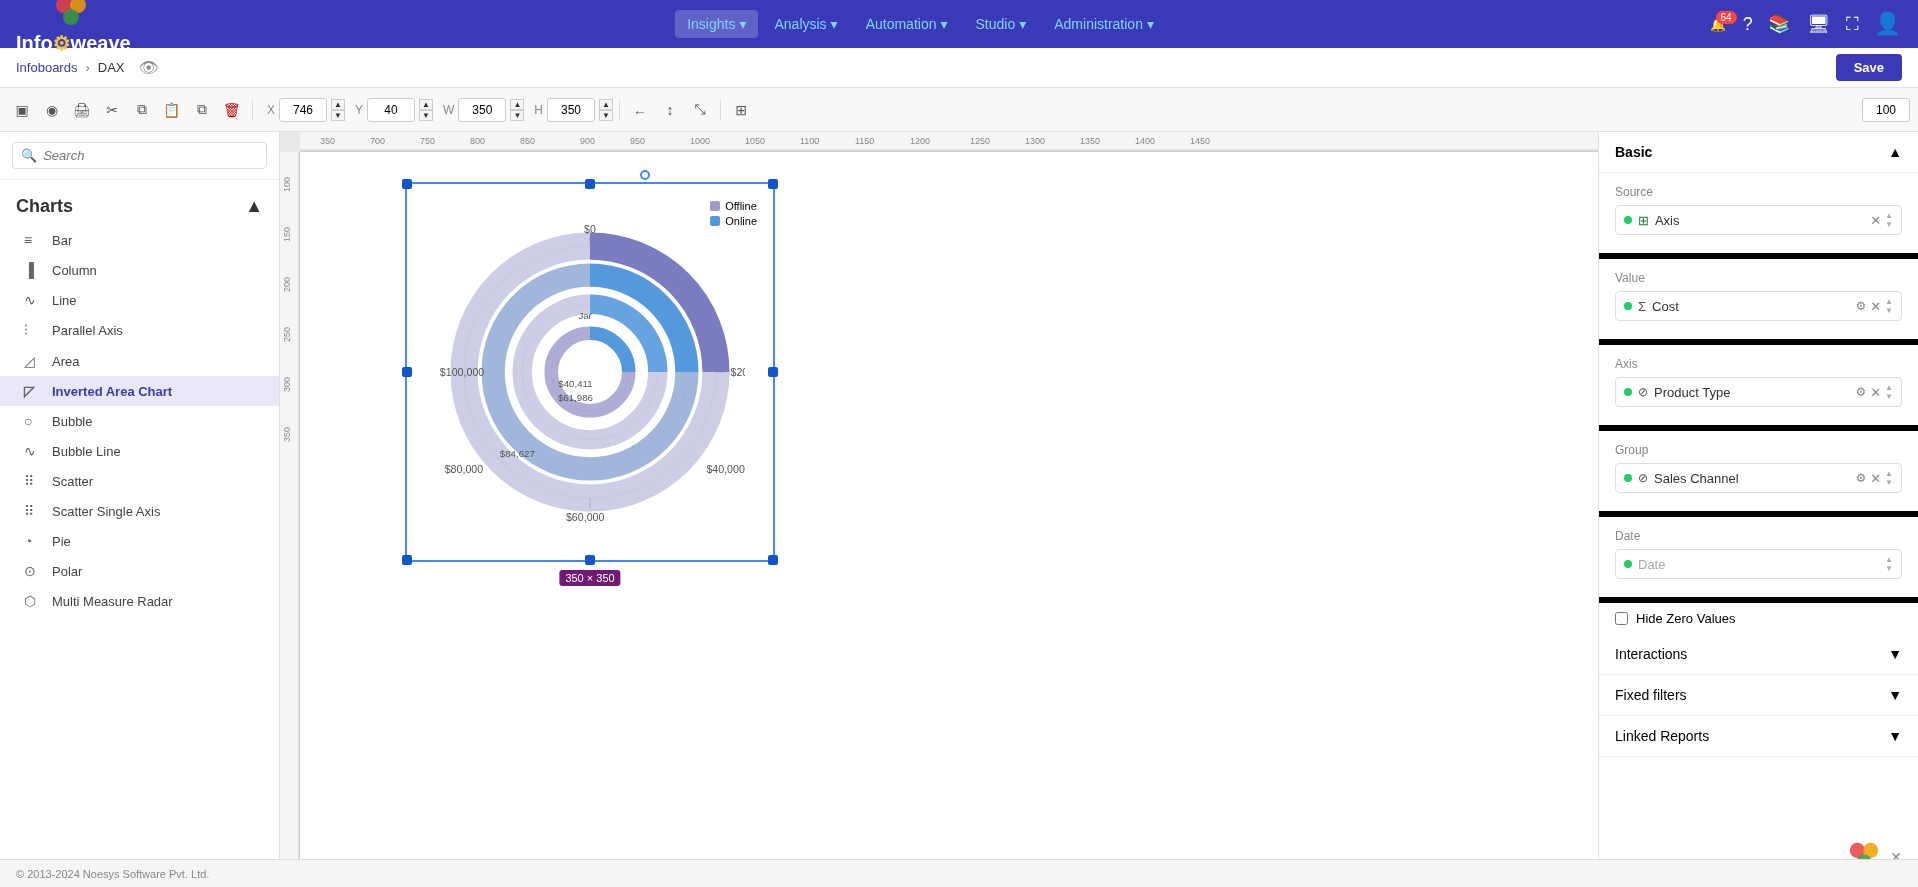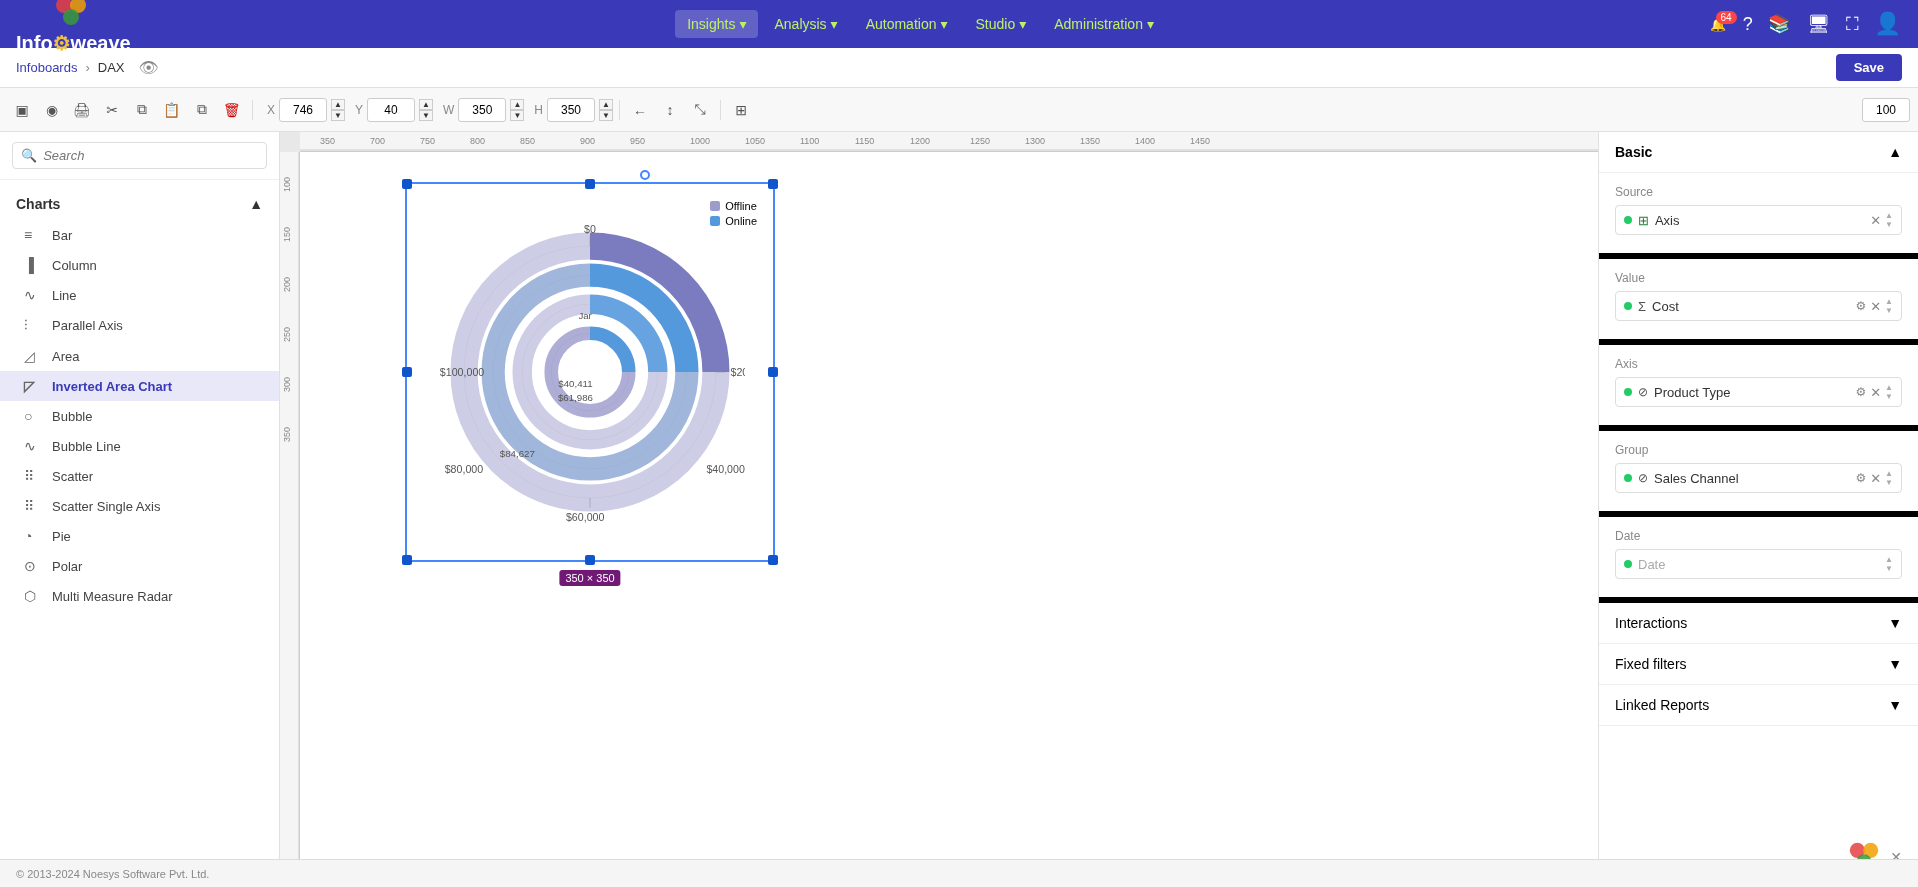--- a/index.html
+++ b/index.html
@@ -28,21 +28,21 @@
       width: 38px;
       height: 38px;
       margin-right: 4px;
     }
     .top-nav {
       display: flex;
       align-items: center;
       gap: 4px;
     }
     .top-nav-item {
-      color: #bef264;
+      color: #7dd3fc;
       padding: 6px 12px;
       cursor: pointer;
       border-radius: 4px;
       font-size: 14px;
       display: flex;
       align-items: center;
       gap: 4px;
     }
     .top-nav-item.active { background: rgba(255,255,255,0.2); }
     .top-bar-right {
@@ -207,21 +207,21 @@
       overflow-y: auto;
       flex: 1;
     }
     .section-header {
       display: flex;
       align-items: center;
       justify-content: space-between;
       padding: 8px 16px;
       cursor: pointer;
       font-weight: 600;
-      font-size: 14px;
+      font-size: 18px;
       color: #333;
     }
     .chart-item {
       display: flex;
       align-items: center;
       padding: 7px 24px;
       cursor: pointer;
       gap: 10px;
       color: #444;
       font-size: 13px;
@@ -798,20 +798,24 @@
       <div class="field-row" style="color:#aaa;">
         <div class="field-green-dot"></div>
         <span class="field-text" style="color:#aaa;">Date</span>
         <div class="field-expand">
             <span>▲</span>
             <span>▼</span>
           </div>
       </div>
     </div>
 
+    <div class="checkbox-row">
+      <input type="checkbox" style="">
+      <span>Hide Zero Values</span>
+    </div>
 
     <div class="collapsible-section">
       <div class="collapsible-header">
         <span>Interactions</span>
         <span>▼</span>
       </div>
     </div>
 
     <div class="collapsible-section">
       <div class="collapsible-header">

